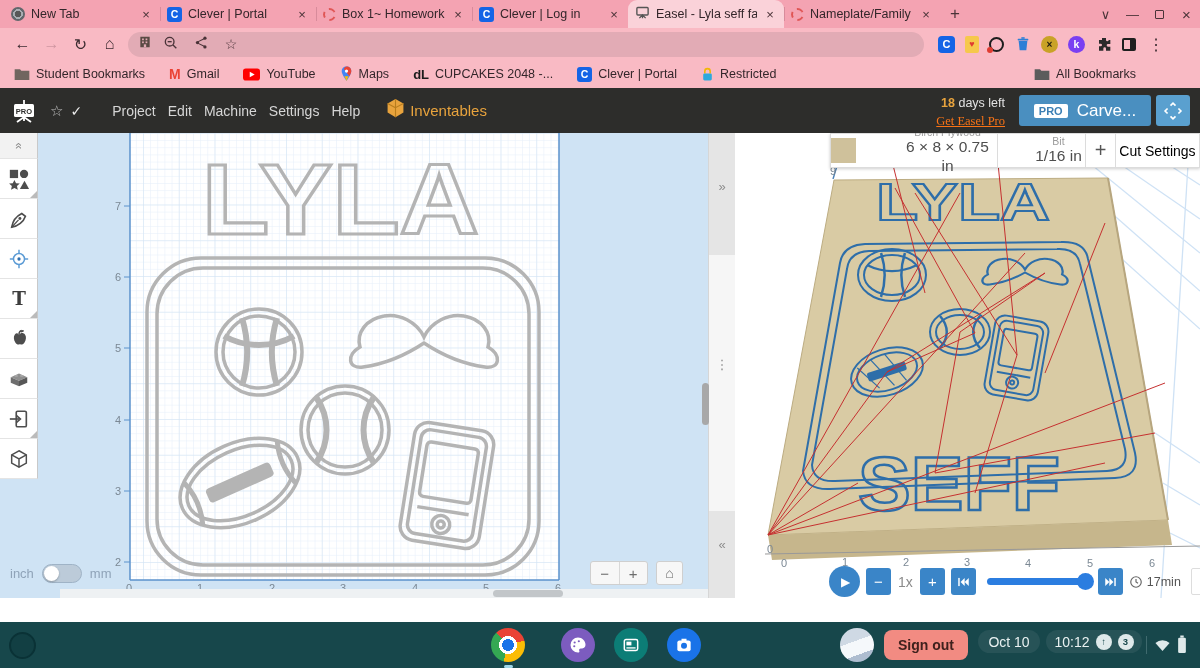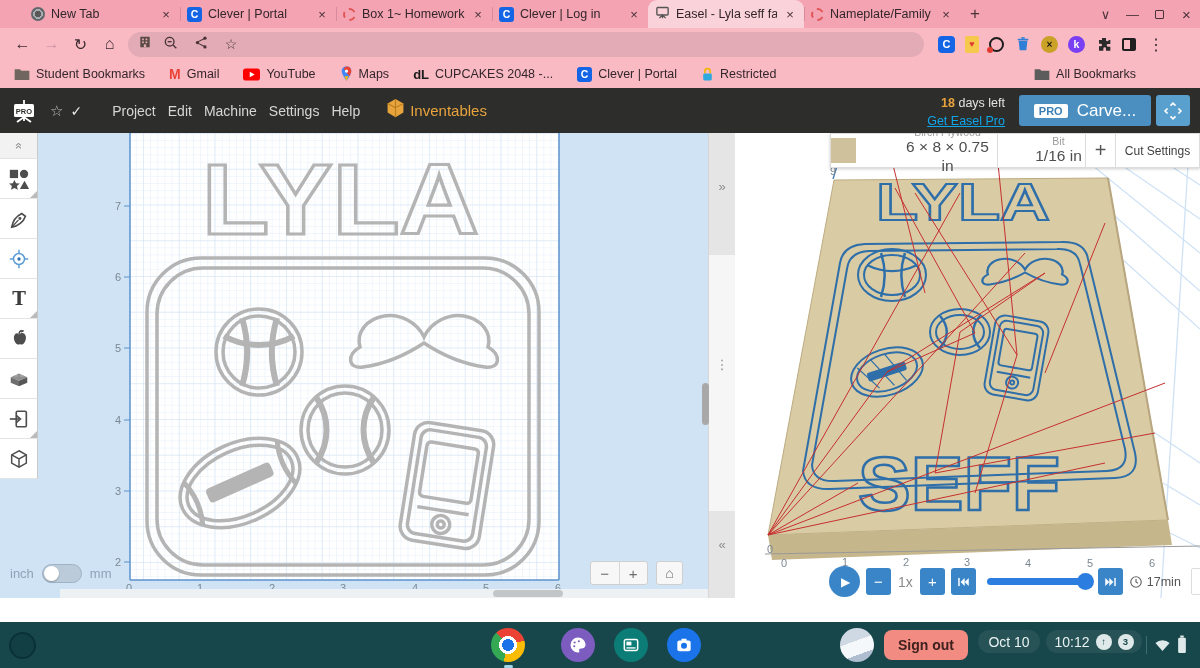--- a/index.html
+++ b/index.html
@@ -1,21 +1,21 @@
 <!DOCTYPE html>
 <html><head>
 <meta charset="utf-8">
 <style>
   html,body{margin:0;padding:0;background:#000;}
   #app{position:relative;width:1200px;height:668px;overflow:hidden;
        font-family:"Liberation Sans",sans-serif;background:#fff;cursor:default;}
   #app *{box-sizing:border-box;}
 
   
-  .tabstrip{position:absolute;left:0;top:0;width:1200px;height:28px;background:#f4a3b2;display:flex;align-items:flex-end;padding-left:24px;}
+  .tabstrip{position:absolute;left:0;top:0;width:1200px;height:28px;background:#f4a3b2;display:flex;align-items:flex-end;padding-left:4px;}
   .tab{width:156px;height:28px;display:flex;align-items:center;gap:6px;padding:0 7px;position:relative;}
   .tab + .tab::before{content:"";position:absolute;left:0;top:7px;height:14px;width:1px;background:#d88b9b;}
   .tab.active{background:#fad2d9;border-radius:9px 9px 0 0;}
   .tab.active::before{display:none;}
   .tlabel{flex:1;font-size:12.5px;color:#33262a;white-space:nowrap;overflow:hidden;}
   .tclose{font-size:13px;color:#4a3338;width:14px;text-align:center;}
   .fav{flex:0 0 auto;}
   .fav-globe{width:14px;height:14px;border-radius:50%;background:radial-gradient(circle,#585858 0 3px,#a8adb2 3px 4.8px,#62676c 4.8px);}
   .fav-clever{width:15px;height:15px;border-radius:3px;background:#1464e6;color:#fff;font-weight:bold;font-size:10.5px;display:flex;align-items:center;justify-content:center;}
   .fav-loading{width:13px;height:13px;border-radius:50%;border:2px dashed #e05656;}
@@ -51,21 +51,21 @@
   .elogo{width:28px;height:28px;margin-right:12px;flex:0 0 auto;}
   .etitle{font-size:19px;color:#fff;margin-right:9px;white-space:nowrap;}
   .estar{color:#bdbdbd;font-size:15px;margin-right:7px;}
   .echeck{color:#ececec;font-size:14px;margin-right:30px;}
   .emenus{display:flex;gap:12px;margin-right:26px;}
   .emenus span{color:#d6d6d6;font-size:14px;}
   .inv-name{color:#e8a33d;font-size:15px;margin-left:5px;}
   .trial{margin-left:auto;text-align:right;margin-right:14px;line-height:1.3;}
   .trial-top{color:#e3e3e3;font-size:12.5px;}
   .trial-top b{color:#e8a33d;}
-  .getpro{display:block;color:#0ea5e9;font-size:12.5px;text-decoration:underline;}
+  .getpro{display:block;color:#f97316;font-size:12.5px;text-decoration:underline;font-family:Liberation Serif, serif;}
   .carve{width:132px;height:31px;background:#4a8fc0;border:none;border-radius:3px;display:flex;align-items:center;justify-content:center;gap:9px;color:#fff;font-size:17px;font-family:inherit;}
   .probadge{background:#fff;color:#3b7fb4;font-size:11px;font-weight:bold;padding:1px 5px;border-radius:2px;}
   .expandbtn{width:34px;height:31px;background:#5aa0cf;border:none;border-radius:3px;margin-left:5px;display:flex;align-items:center;justify-content:center;}
 
   
   .canvas2d{position:absolute;left:0;top:133px;width:735px;height:465px;background:#cfe3f4;overflow:hidden;}
   .svg2d{position:absolute;left:0;top:0;}
   .rtext{font-size:11px;fill:#7b8894;font-family:"Liberation Sans",sans-serif;}
   .unit-toggle{position:absolute;left:10px;top:431px;display:flex;align-items:center;gap:8px;font-size:13px;color:#8fa3b8;}
   .toggle{width:40px;height:19px;border-radius:10px;background:#bccbd9;border:1px solid #9fb3c6;position:relative;}
@@ -96,21 +96,21 @@
   .svg3d{position:absolute;left:0;top:0;}
   .matbar{position:absolute;left:95px;top:0;width:370px;height:35px;display:flex;box-shadow:0 1px 3px rgba(0,0,0,.2);}
   .msec{background:#fff;border:1px solid #dcdcdc;border-left:none;display:flex;align-items:center;justify-content:center;}
   .msec.first{border-left:1px solid #dcdcdc;gap:8px;width:168px;}
   .swatch{width:25px;height:25px;background:#cfc19b;}
   .mtxt{text-align:center;line-height:1.15;margin-left:34px;}
   .mlabel{font-size:10.5px;color:#9b9b9b;}
   .mval{font-size:15.5px;color:#4e4e4e;}
   .msec.bit{width:88px;}
   .msec.plus{width:30px;font-size:20px;color:#555;}
-  .msec.cut{width:84px;font-size:12px;color:#404040;}
+  .msec.cut{width:84px;font-size:14px;color:#000000;}
 
   
   .simbar{position:absolute;left:94px;top:432px;height:33px;display:flex;align-items:center;gap:6px;}
   .playbtn{width:31px;height:31px;border-radius:50%;background:#3a85c8;color:#fff;font-size:12px;display:flex;align-items:center;justify-content:center;padding-left:2px;}
   .sqbtn{width:25px;height:27px;border-radius:3px;background:#3a85c8;color:#fff;font-size:15px;display:flex;align-items:center;justify-content:center;}
   .speed{font-size:14px;color:#8a8a8a;margin:0 1px;}
   .slider{width:100px;height:7px;background:#2b7de0;border-radius:4px;position:relative;margin:0 5px;}
   .sknob{position:absolute;right:-7px;top:-5px;width:17px;height:17px;border-radius:50%;background:#2b7de0;}
   .simtime{display:flex;align-items:center;gap:4px;font-size:12.5px;color:#555;}
   .kebabbtn{width:20px;height:27px;background:#fff;border:1px solid #ddd;border-radius:2px;color:#444;font-size:13px;display:flex;align-items:center;justify-content:center;margin-left:4px;}

